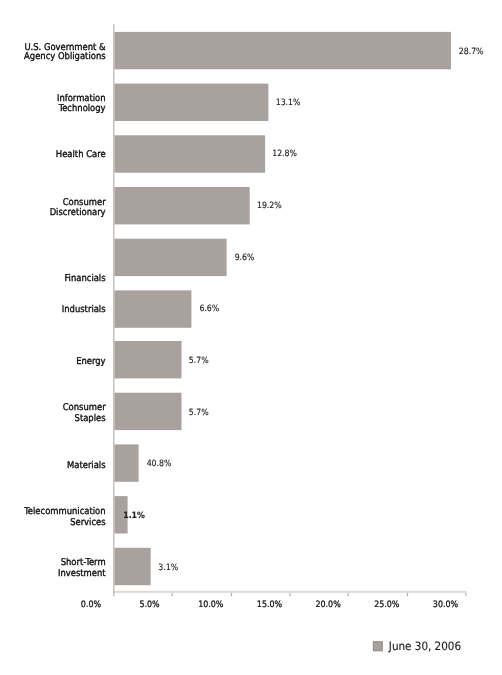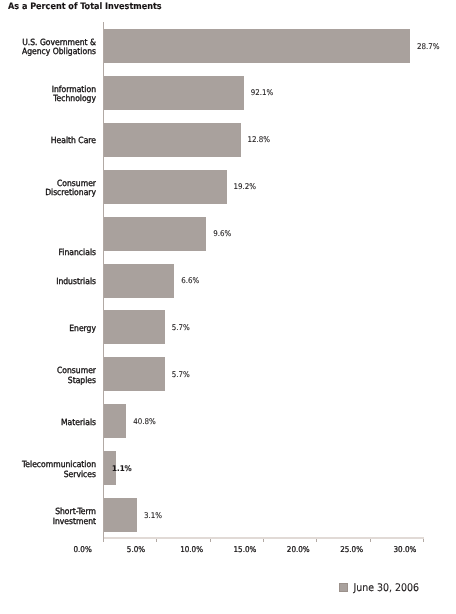--- a/index.html
+++ b/index.html
@@ -15,21 +15,20 @@
   .vlabel{position:absolute;font-size:7.9px;white-space:nowrap;color:#1c191a;-webkit-text-stroke:0.1px #1c191a;}
   .xlabel{position:absolute;font-size:8px;white-space:nowrap;text-align:left;top:545.2px;color:#100d0e;-webkit-text-stroke:0.22px #100d0e;}
   .legend{position:absolute;left:0;top:0;width:448px;height:614px;pointer-events:none;}
   .legend-swatch{position:absolute;left:339.2px;top:583.2px;width:6.8px;height:6.8px;background:#aaa29e;border:0.5px solid #9b918b;}
   .legend-label{position:absolute;left:353.5px;top:582.2px;font-size:10.5px;white-space:nowrap;color:#1b1718;-webkit-text-stroke:0.1px #1b1718;}
 </style>
 </head>
 <body>
 
 <div id="chart">
-  <div class="title">As a Percent of Total Investments</div>
   <div class="yaxis"></div>
   <div class="xaxis"></div>
   <div id="ticks">
       <div class="tick" style="left: 156.333px;"></div>
       <div class="tick" style="left: 209.667px;"></div>
       <div class="tick" style="left: 263px;"></div>
       <div class="tick" style="left: 316.333px;"></div>
       <div class="tick" style="left: 369.667px;"></div>
       <div class="tick" style="left: 423px;"></div>
     </div>
@@ -91,21 +90,21 @@
         <div>Telecommunication</div>
         <div>Services</div>
       </div>
       <div class="ylabel" style="top: 508.3px;">
         <div>Short-Term</div>
         <div>Investment</div>
       </div>
     </div>
   <div id="vlabels">
       <div class="vlabel" style="left: 417.033px; top: 41.5px;">28.7%</div>
-      <div class="vlabel" style="left: 250.633px; top: 88.46px;">92.1%</div>
+      <div class="vlabel" style="left: 250.633px; top: 88.46px;">13.1%</div>
       <div class="vlabel" style="left: 247.433px; top: 135.42px;">12.8%</div>
       <div class="vlabel" style="left: 233.567px; top: 182.38px;">19.2%</div>
       <div class="vlabel" style="left: 213.3px; top: 229.34px;">9.6%</div>
       <div class="vlabel" style="left: 181.3px; top: 276.3px;">6.6%</div>
       <div class="vlabel" style="left: 171.7px; top: 323.26px;">5.7%</div>
       <div class="vlabel" style="left: 171.7px; top: 370.22px;">5.7%</div>
       <div class="vlabel" style="left: 133.3px; top: 417.18px;">40.8%</div>
       <div class="vlabel" style="left: 112px; top: 464.14px; font-weight: bold;">1.1%</div>
       <div class="vlabel" style="left: 143.967px; top: 511.1px;">3.1%</div>
     </div>

